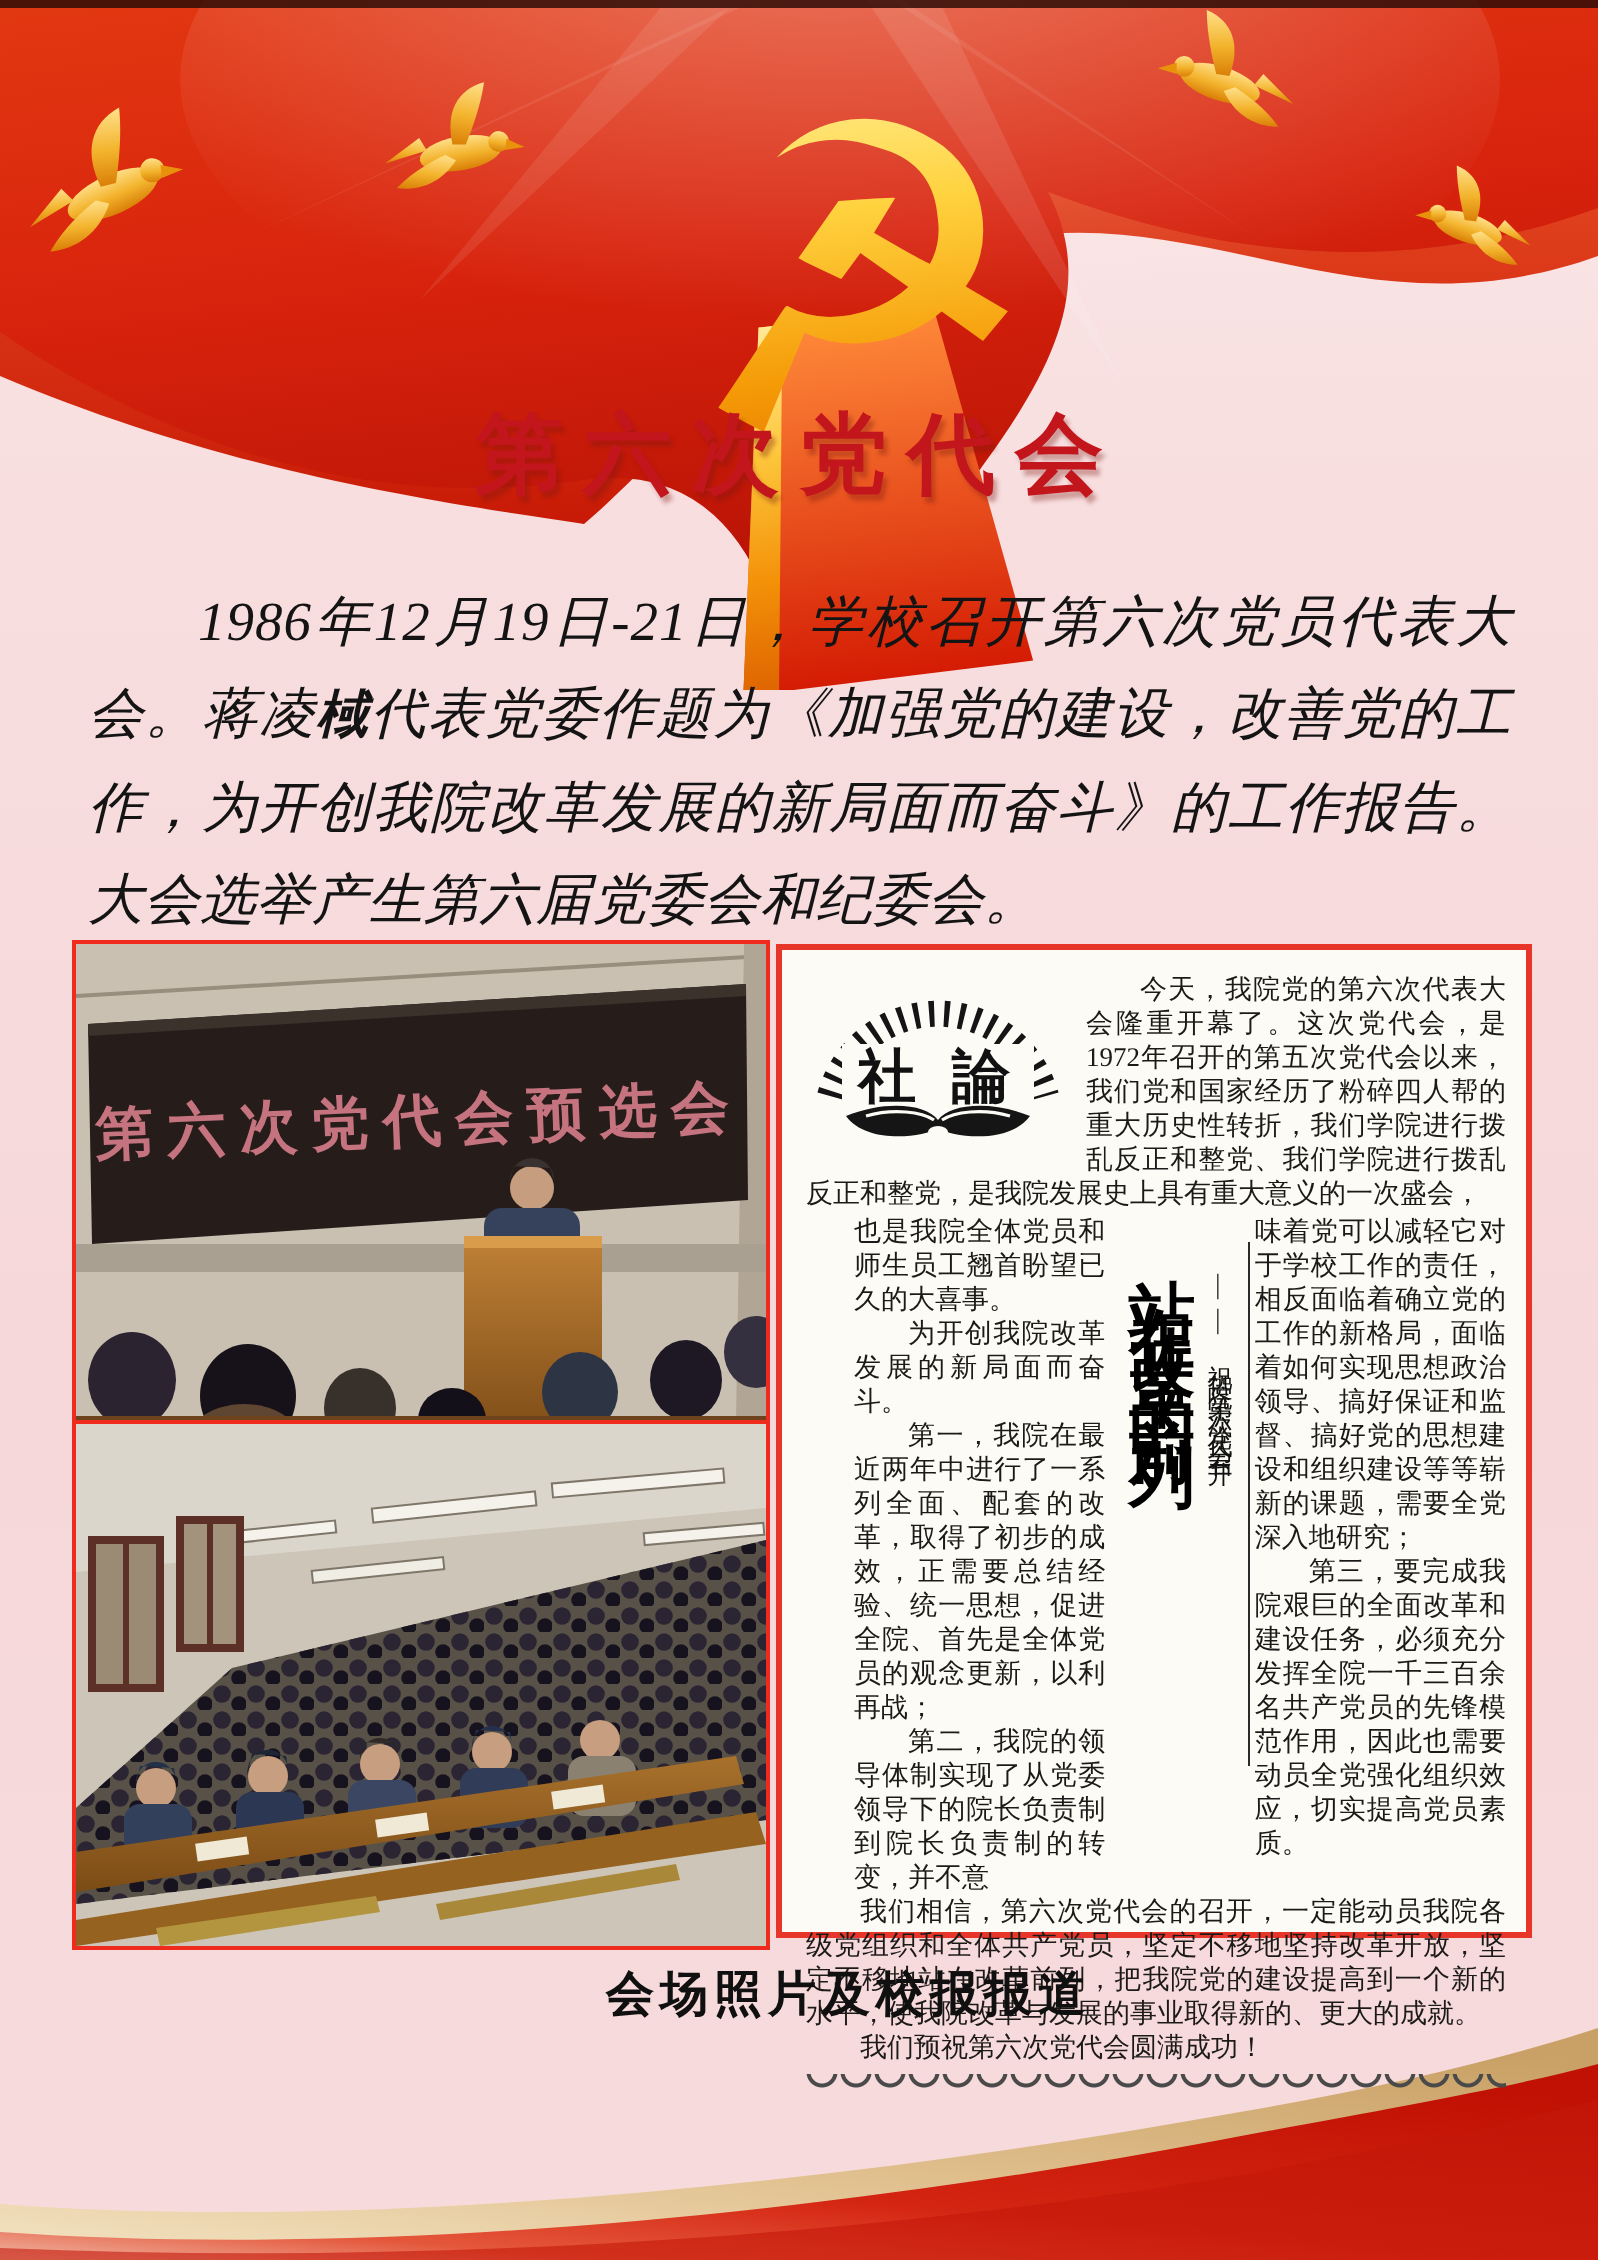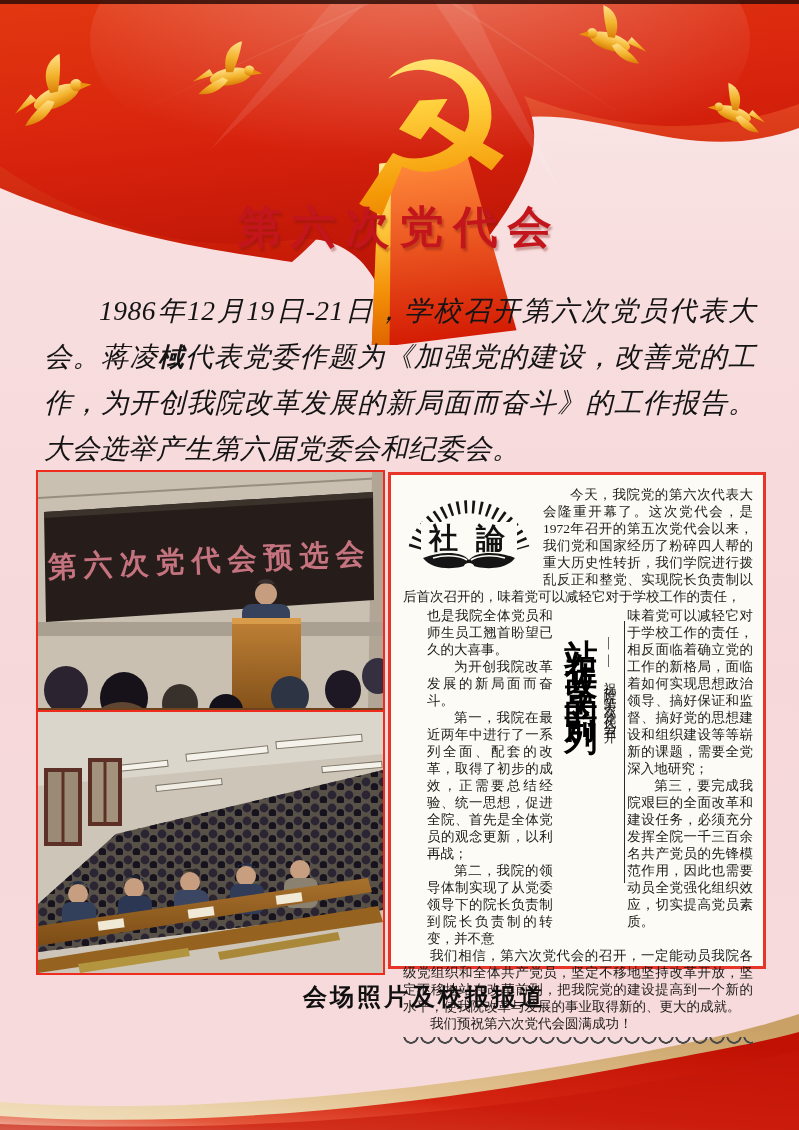--- a/index.html
+++ b/index.html
@@ -231,21 +231,21 @@
         <path d="M12,60 A56,56 0 0 1 120,60" fill="none" stroke="#151515" stroke-width="13" stroke-dasharray="2.6,5"></path>
         <rect x="18" y="34" width="96" height="30" fill="#fcfbf5"></rect>
         <text x="66" y="60" text-anchor="middle" font-family="'DejaVu Serif',serif" font-weight="bold" font-size="29" letter-spacing="4" fill="#111">社 論</text>
         <g>
           <path d="M20,70 C40,62 60,64 66,72 C72,64 92,62 112,70 C102,84 74,81 66,76 C58,81 30,84 20,70 Z" fill="#151515"></path>
           <path d="M30,70 C44,66 58,68 64,72 M68,72 C74,68 88,66 102,70" stroke="#fcfbf5" stroke-width="1.6" fill="none"></path>
           <ellipse cx="66" cy="78" rx="5" ry="3" fill="#fcfbf5"></ellipse>
         </g>
       </svg>
     </div>
-    <p class="clip-intro">今天，我院党的第六次代表大会隆重开幕了。这次党代会，是1972年召开的第五次党代会以来，我们党和国家经历了粉碎四人帮的重大历史性转折，我们学院进行拨乱反正和整党、实现院长负责制以后首次召开的，味着党可以减轻它对于学校工作的责任，</p>
+    <p class="clip-intro">今天，我院党的第六次代表大会隆重开幕了。这次党代会，是1972年召开的第五次党代会以来，我们党和国家经历了粉碎四人帮的重大历史性转折，我们学院进行拨乱反正和整党、我们学院进行拨乱反正和整党，是我院发展史上具有重大意义的一次盛会，</p>
 
     <div class="cols">
       <div class="col">
         <p>也是我院全体党员和师生员工翘首盼望已久的大喜事。</p>
         <p class="ind">为开创我院改革发展的新局面而奋斗。</p>
         <p class="ind">第一，我院在最近两年中进行了一系列全面、配套的改革，取得了初步的成效，正需要总结经验、统一思想，促进全院、首先是全体党员的观念更新，以利再战；</p>
         <p class="ind">第二，我院的领导体制实现了从党委领导下的院长负责制到院长负责制的转变，并不意</p>
       </div>
       <div class="mid">
         <div class="headline-v">站在改革的前列</div>

